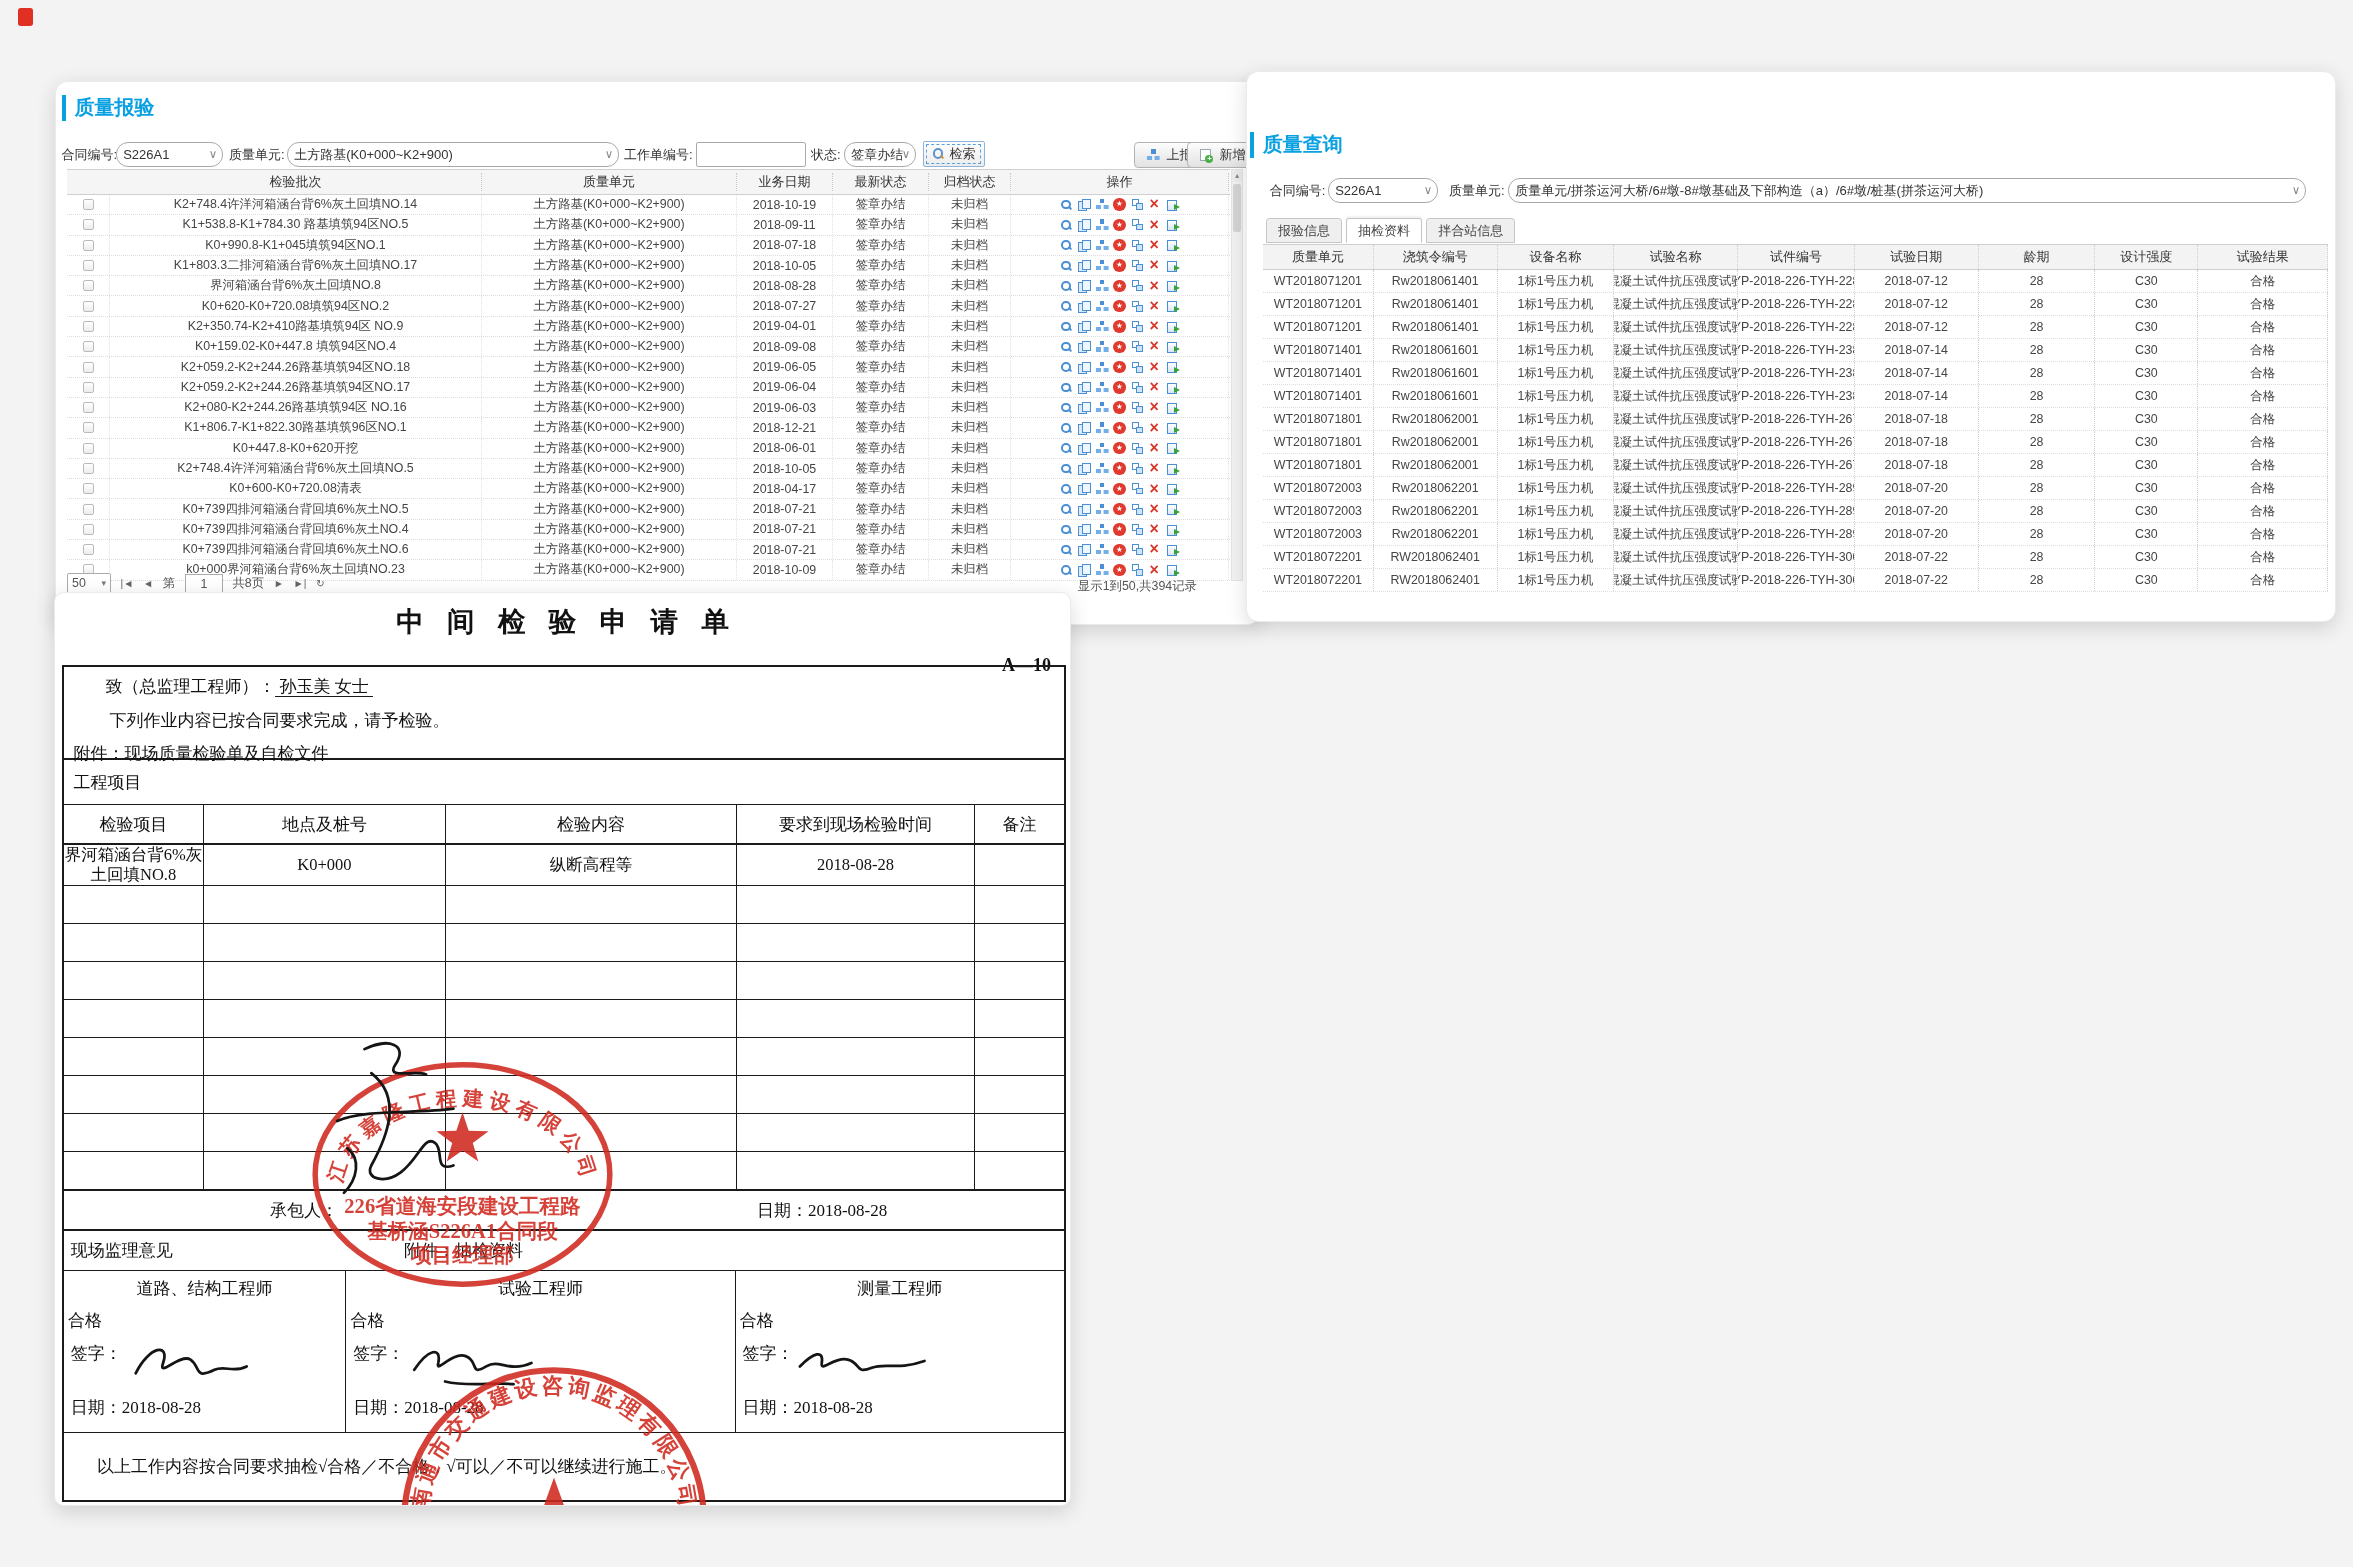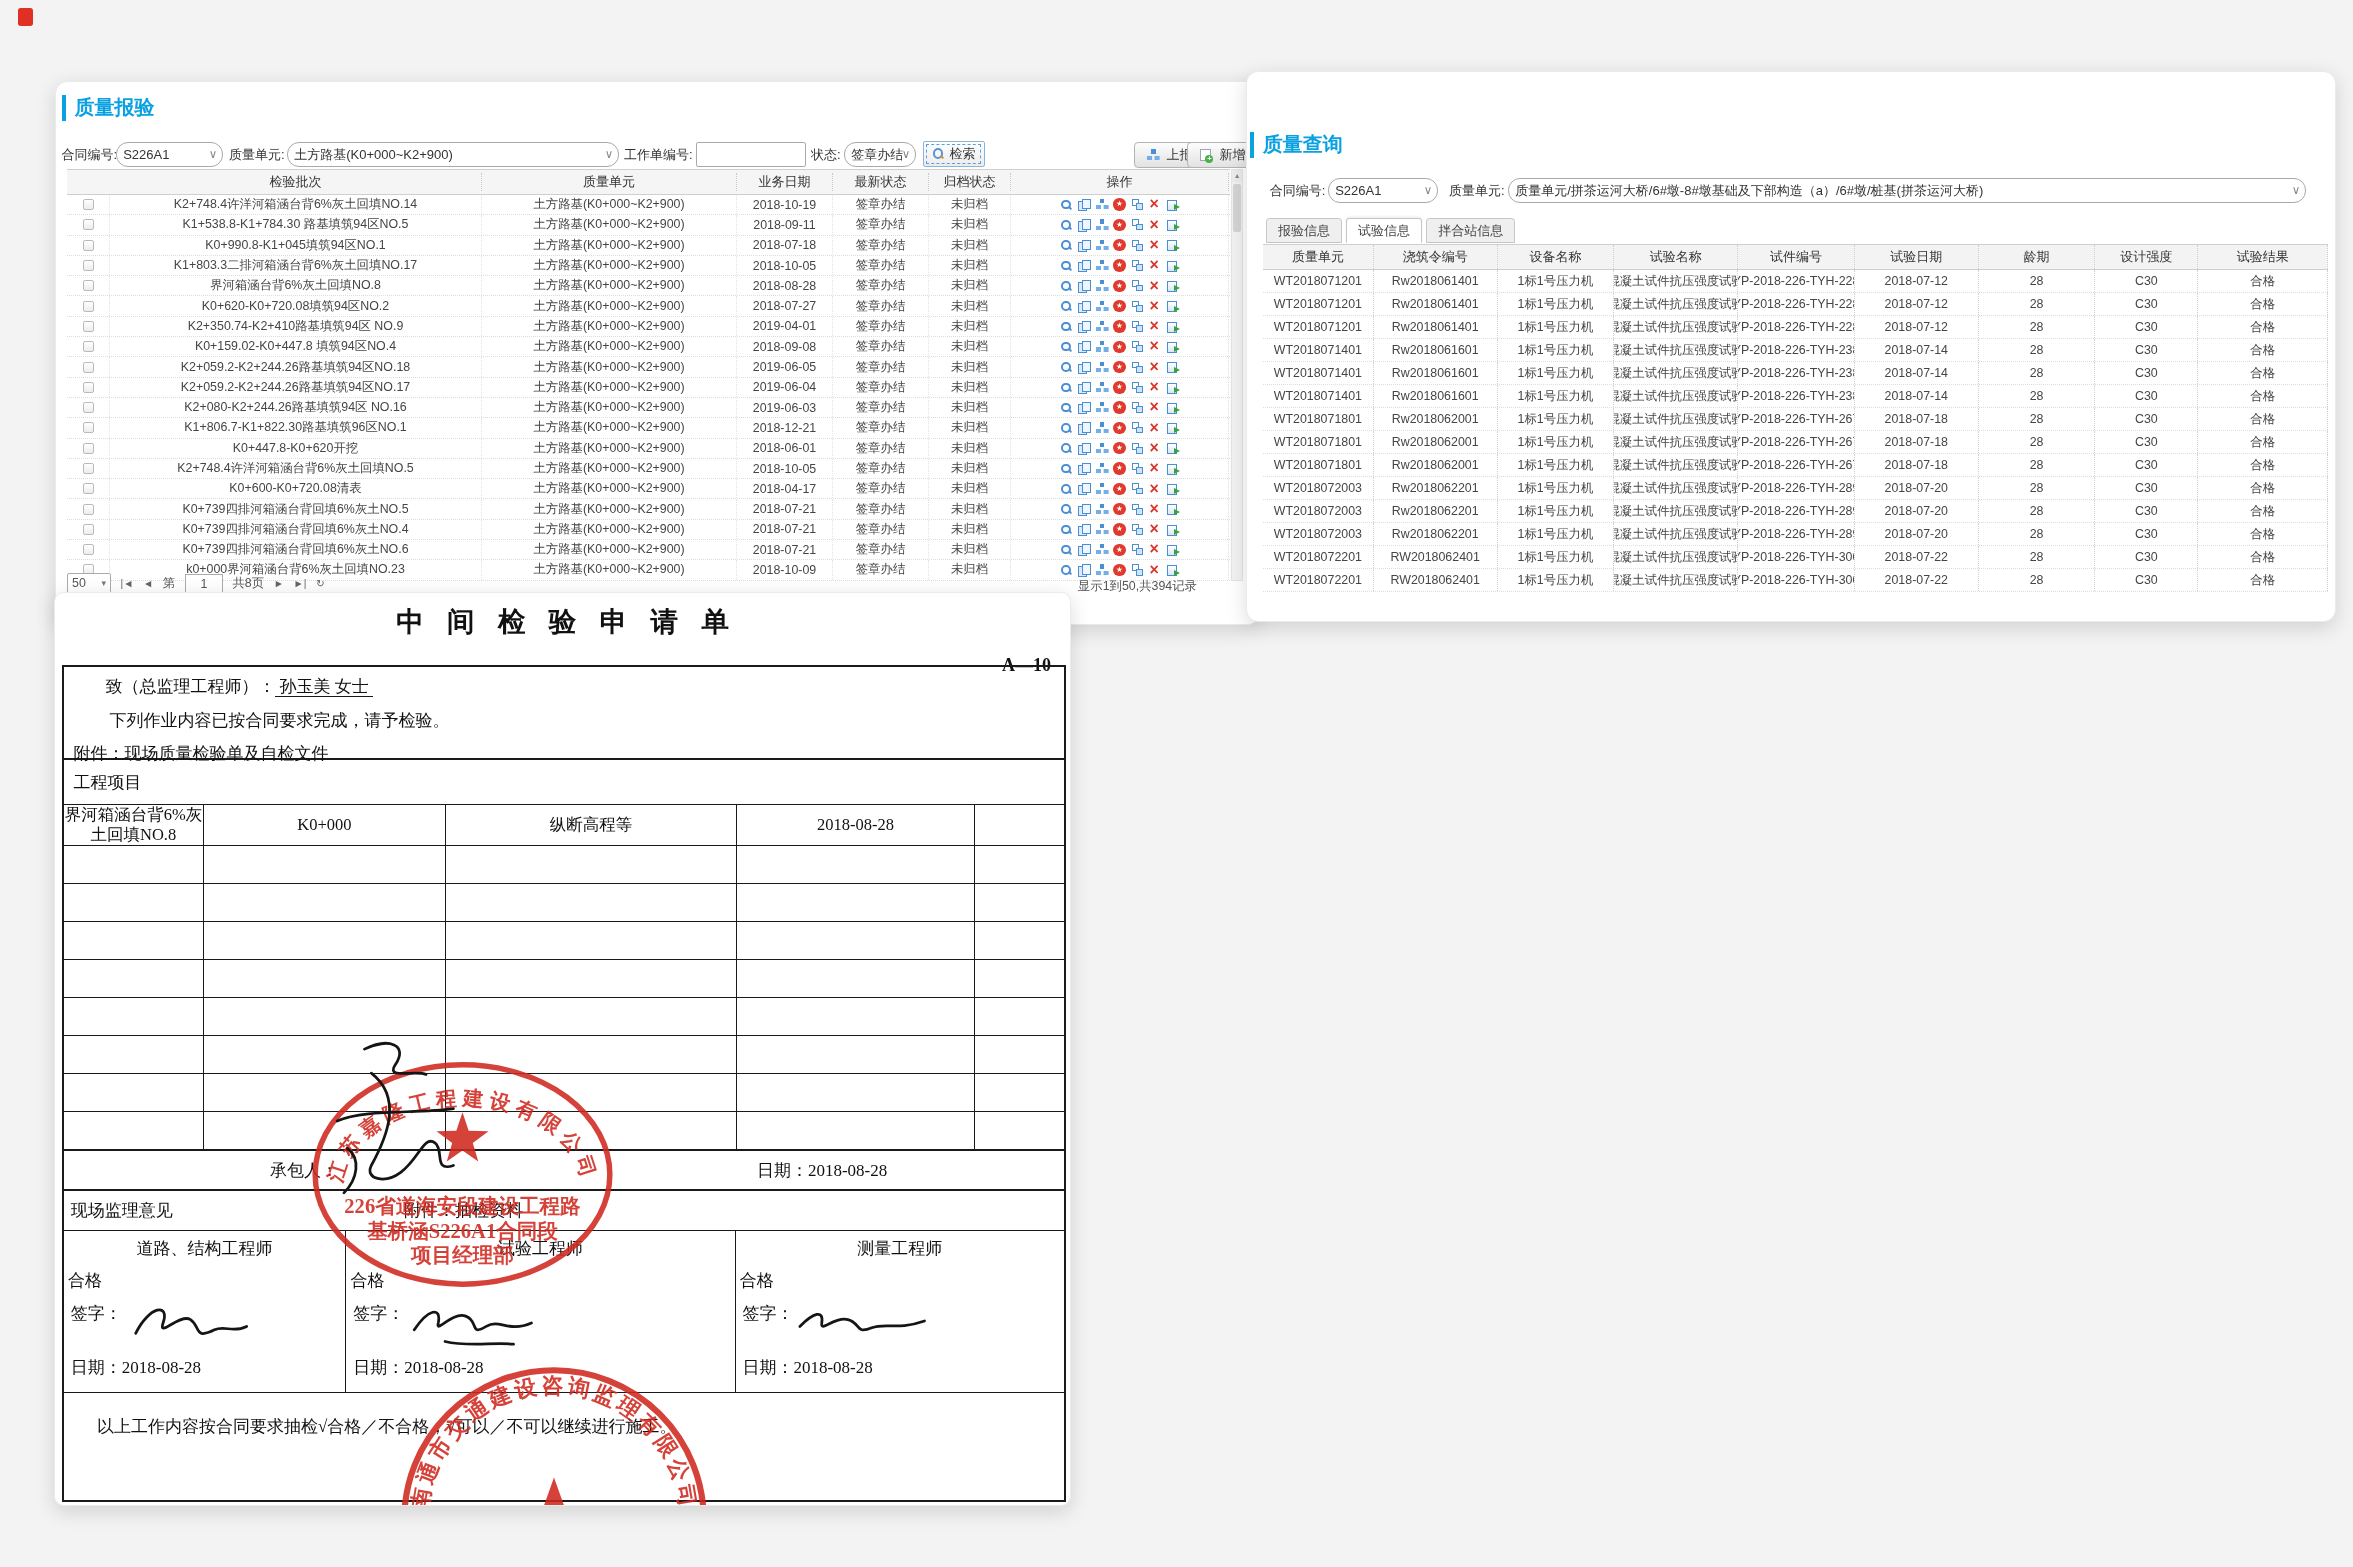--- a/index.html
+++ b/index.html
@@ -565,21 +565,21 @@
         <span class="arr">∨</span>
     </div>
     <div class="flabel" style="left:202px; top:106px;">质量单元:</div>
     <div class="sel" style="left:261px; top:106px; width:798px;">
       <span>质量单元/拼茶运河大桥/6#墩-8#墩基础及下部构造（a）/6#墩/桩基(拼茶运河大桥)</span>
         <span class="arr">∨</span>
     </div>
 
     <div class="tabs" style="left:19px; top:146px;">
       <div class="tab">报验信息</div>
-      <div class="tab active">试验信息</div>
+      <div class="tab active">抽检资料</div>
       <div class="tab">拌合站信息</div>
     </div>
 
     <div style="position:absolute; left:16px; top:172px; width:1065px;">
       <div class="rt-head">
         <div class="rt-c0">质量单元</div>
         <div class="rt-c1">浇筑令编号</div>
         <div class="rt-c2">设备名称</div>
         <div class="rt-c3">试验名称</div>
         <div class="rt-c4">试件编号</div>
@@ -755,20 +755,27 @@
       <div class="dsec1">
         <div class="toline">
           <span>致（总监理工程师）：</span><span class="uline">孙玉美 女士</span>
         </div>
         <div class="bodyline">下列作业内容已按合同要求完成，请予检验。</div>
         <div class="attline">附件：现场质量检验单及自检文件</div>
       </div>
 
       <div class="dlabelrow">工程项目</div>
 
+      <div class="dgrid-h">
+        <div class="dc0">检验项目</div>
+        <div class="dc1">地点及桩号</div>
+        <div class="dc2">检验内容</div>
+        <div class="dc3">要求到现场检验时间</div>
+        <div class="dc4">备注</div>
+      </div>
       <div>
           <div class="dgrid-r drow-data">
             <div class="dc0">界河箱涵台背6%灰土回填NO.8</div>
             <div class="dc1">K0+000</div>
             <div class="dc2">纵断高程等</div>
             <div class="dc3">2018-08-28</div>
             <div class="dc4"></div>
           </div>
           <div class="dgrid-r drow-empty">
             <div class="dc0"></div>

